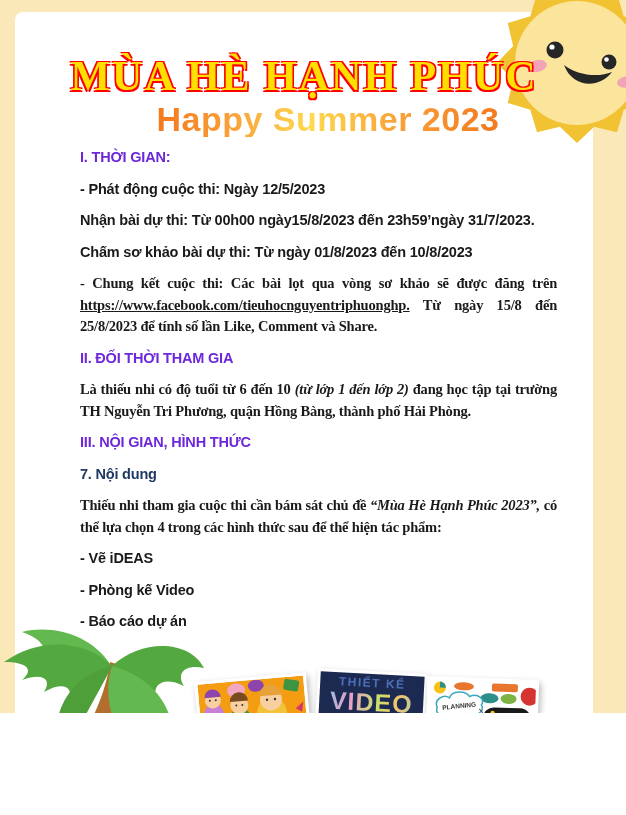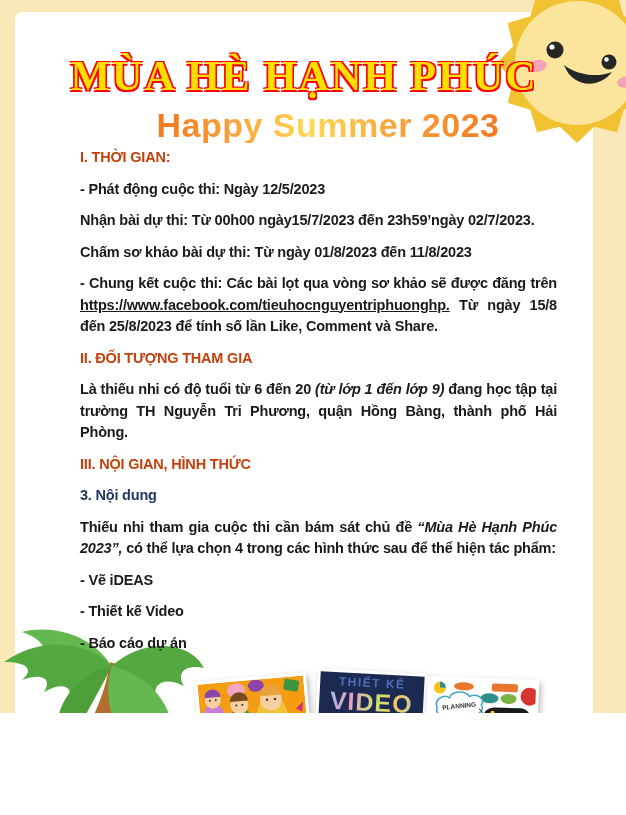--- a/index.html
+++ b/index.html
@@ -16,38 +16,38 @@
   
   .title-block { position:absolute; left:15px; top:54px; width:578px; text-align:center; z-index:6; }
   .title-main {
     font-family:"Liberation Serif", serif; font-weight:bold;
     font-size:42px; letter-spacing:2px; line-height:44px; white-space:nowrap;
     color:#FFDF00;
     text-shadow:-1.5px -1.5px 0 #ff0000, 1.5px -1.5px 0 #ff0000,
                 -1.5px 1.5px 0 #ff0000, 1.5px 1.5px 0 #ff0000;
   }
   .title-sub {
-    display:inline-block; position:relative; left:24px; margin-top:9px;
+    display:inline-block; position:relative; left:24px; margin-top:3px;
     font-weight:bold; font-size:34px; line-height:36px; letter-spacing:0.5px; white-space:nowrap;
     background:linear-gradient(93deg,#F47C20 3%,#F9A13A 22%,#FFD94D 45%,#F9A13A 70%,#F47C20 97%);
     -webkit-background-clip:text; background-clip:text; color:transparent;
     filter:drop-shadow(1px 1px 0 #ffffff) drop-shadow(-1px -1px 0 #ffffff) drop-shadow(1px -1px 0 #ffffff);
   }
   
   .sun { position:absolute; left:492px; top:-22px; z-index:2; }
   
   .content {
     position:absolute; left:80px; top:147px; width:477px; z-index:3;
     font-size:14.5px; line-height:21.5px; font-weight:bold; color:#1a1a1a;
     letter-spacing:-0.2px;
   }
   .content p { margin:0 0 10px 0; }
   .nowrap { white-space:nowrap; }
-  .just { text-align:justify; }
-  .h-red { color:#c2410c; }
+  .just { text-align:justify;font-family:Liberation Serif, serif; }
+  .h-red { color:#6d28d9; }
   .h-navy { color:#1F3864; }
   .it { font-style:italic; }
   .fb-link { color:inherit; text-decoration:underline; }
   
   .palm { position:absolute; left:-8px; top:628px; z-index:2; }
   .ball { position:absolute; left:-30px; top:752px; z-index:2; }
   .blob { position:absolute; left:431px; top:735px; z-index:2; }
   
   .photo {
     position:absolute; z-index:5; background:#ffffff; padding:3px;
@@ -113,30 +113,30 @@
     </g>
   </svg>
 
   <svg class="blob" width="195" height="80" viewBox="0 0 195 80">
     <path d="M195,80 L195,18 C182,4 166,8 158,20 C150,32 136,30 128,20 C118,6 100,8 94,22 C88,38 70,36 60,26 C48,14 30,22 26,40 C22,58 10,70 0,80 Z" fill="#BCD9EC"></path>
   </svg>
 
   <div class="content">
     <p class="h-red nowrap">I. THỜI GIAN:</p>
     <p class="nowrap">- Phát động cuộc thi: Ngày 12/5/2023</p>
-    <p class="nowrap">Nhận bài dự thi: Từ 00h00 ngày15/7/2023 đến 23h59’ngày 02/7/2023.</p>
-    <p class="nowrap">Chấm sơ khảo bài dự thi: Từ ngày 01/8/2023 đến 11/8/2023</p>
+    <p class="nowrap">Nhận bài dự thi: Từ 00h00 ngày15/8/2023 đến 23h59’ngày 31/7/2023.</p>
+    <p class="nowrap">Chấm sơ khảo bài dự thi: Từ ngày 01/8/2023 đến 10/8/2023</p>
     <p class="just"><span>- Chung kết cuộc thi: Các bài lọt qua vòng sơ khảo sẽ được đăng trên </span><a href="#" class="fb-link">https://www.facebook.com/tieuhocnguyentriphuonghp.</a><span> Từ ngày 15/8 đến 25/8/2023 để tính số lần Like, Comment và Share.</span></p>
-    <p class="h-red nowrap">II. ĐỐI TƯỢNG THAM GIA</p>
-    <p class="just"><span>Là thiếu nhi có độ tuổi từ 6 đến 20 </span><span class="it">(từ lớp 1 đến lớp 9)</span><span> đang học tập tại trường TH Nguyễn Tri Phương, quận Hồng Bàng, thành phố Hải Phòng.</span></p>
+    <p class="h-red nowrap">II. ĐỐI THỜI THAM GIA</p>
+    <p class="just"><span>Là thiếu nhi có độ tuổi từ 6 đến 10 </span><span class="it">(từ lớp 1 đến lớp 2)</span><span> đang học tập tại trường TH Nguyễn Tri Phương, quận Hồng Bàng, thành phố Hải Phòng.</span></p>
     <p class="h-red nowrap">III. NỘI GIAN, HÌNH THỨC</p>
-    <p class="h-navy nowrap">3. Nội dung</p>
+    <p class="h-navy nowrap">7. Nội dung</p>
     <p class="just"><span>Thiếu nhi tham gia cuộc thi cần bám sát chủ đề </span><span class="it">“Mùa Hè Hạnh Phúc 2023”,</span><span> có thể lựa chọn 4 trong các hình thức sau để thể hiện tác phẩm:</span></p>
     <p class="nowrap">- Vẽ iDEAS</p>
-    <p class="nowrap">- Thiết kế Video</p>
+    <p class="nowrap">- Phòng kế Video</p>
     <p class="nowrap">- Báo cáo dự án</p>
   </div>
 
   <div class="photo photo-drawing">
     <svg width="106" height="64" viewBox="0 0 106 64">
       <rect width="106" height="64" fill="#F49C12"></rect>
       <ellipse cx="38" cy="9" rx="9" ry="7" fill="#F4A7C3"></ellipse>
       <ellipse cx="58" cy="6" rx="8" ry="6" fill="#8E44AD"></ellipse>
       <rect x="86" y="3" width="15" height="11" rx="2" fill="#3E9440" transform="rotate(14 93 8)"></rect>
       <ellipse cx="14" cy="36" rx="11" ry="16" fill="#C77FD6"></ellipse>

